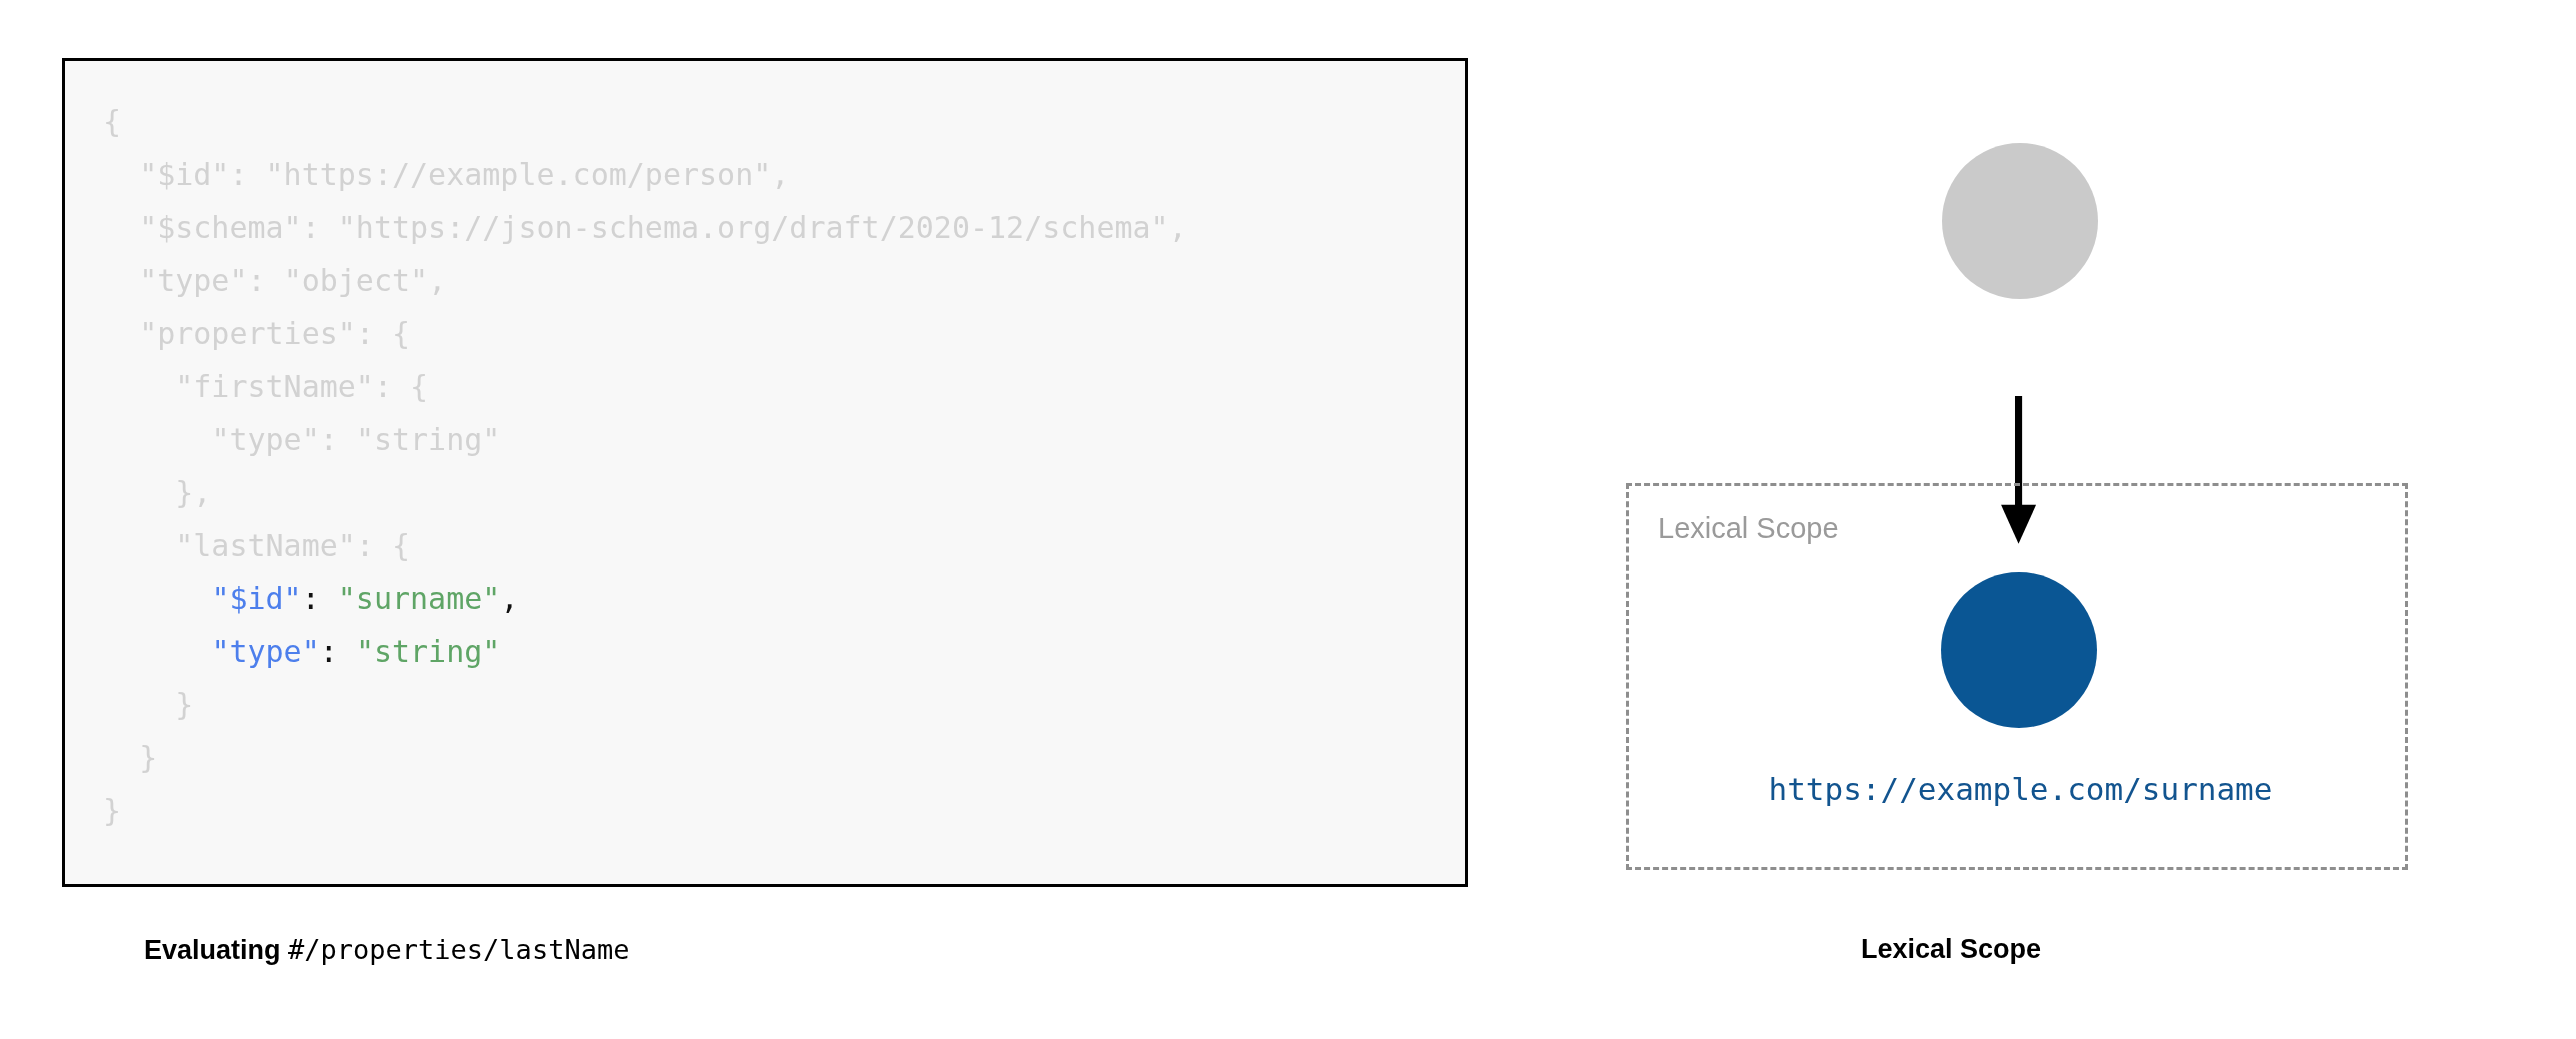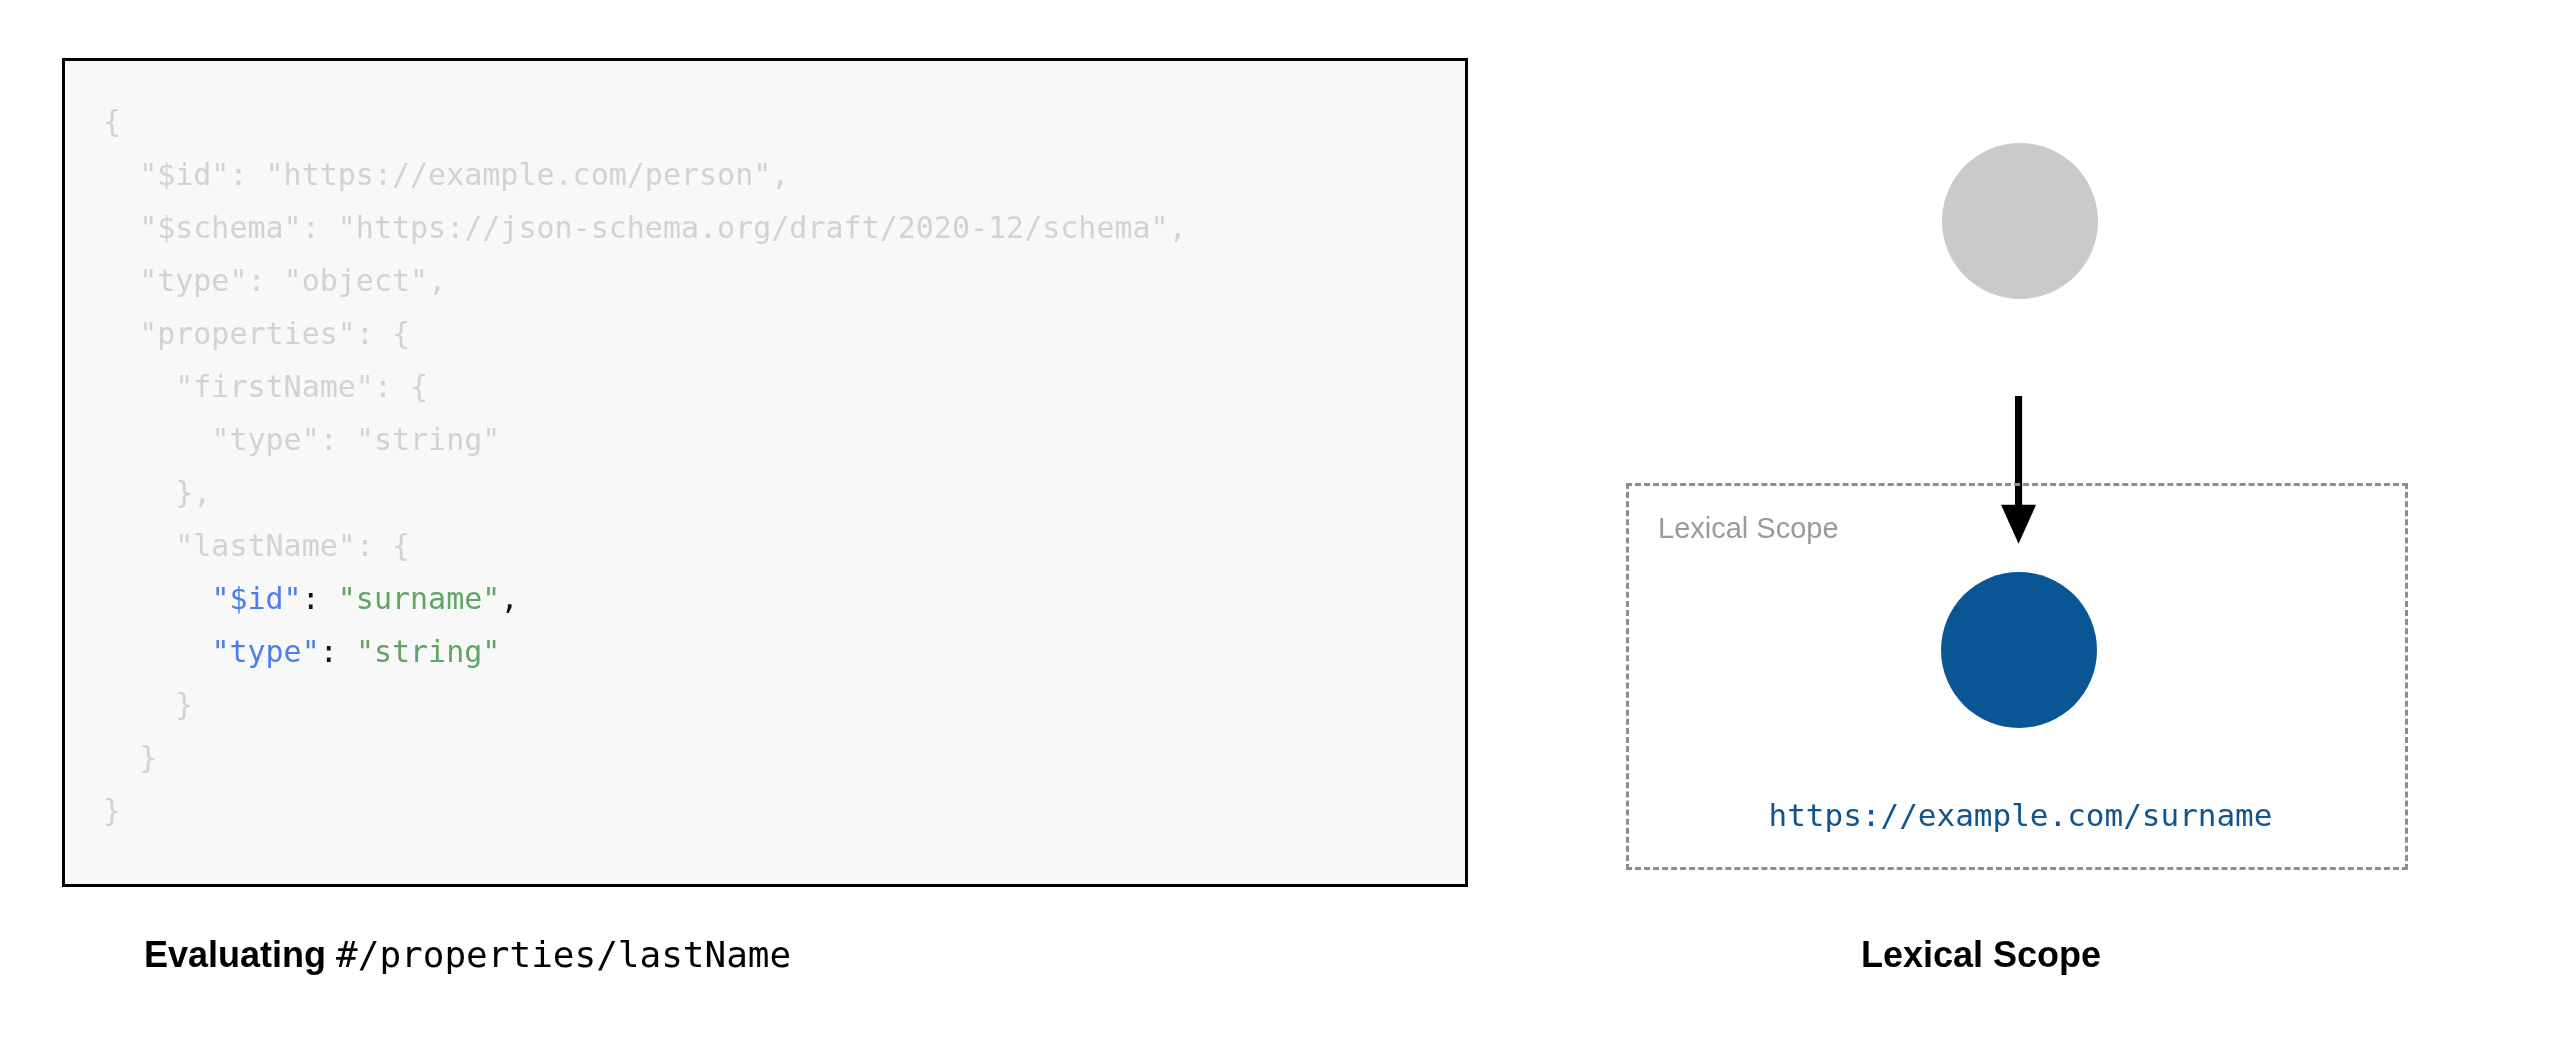--- a/index.html
+++ b/index.html
@@ -46,21 +46,21 @@
   .code-line .s             { color: #d2d2d2; }
   .code-line .p             { color: #d2d2d2; }
   .code-line.hl .k          { color: #4d7fec; }
   .code-line.hl .s          { color: #5fa566; }
   .code-line.hl .p          { color: #111111; }
 
   
   .caption {
     position: absolute;
     top: 934px;
-    font-size: 36px;
+    font-size: 27px;
     color: #000000;
     white-space: nowrap;
   }
   .caption .bold-part {
     font-family: "Liberation Sans", sans-serif;
     font-weight: bold;
   }
   .caption .mono-part {
     font-family: "DejaVu Sans Mono", "Liberation Mono", monospace;
     font-weight: normal;
@@ -96,21 +96,21 @@
     text-align: center;
   }
   #label-person {
     left: 1715px;
     top: 344px;
     width: 611px;
     color: #cacaca;
   }
   #label-surname {
     left: 1689px;
-    top: 797px;
+    top: 771px;
     width: 663px;
     color: #12548f;
   }
 
   #lexical-box {
     position: absolute;
     left: 1626px;
     top: 483px;
     width: 782px;
     height: 387px;

